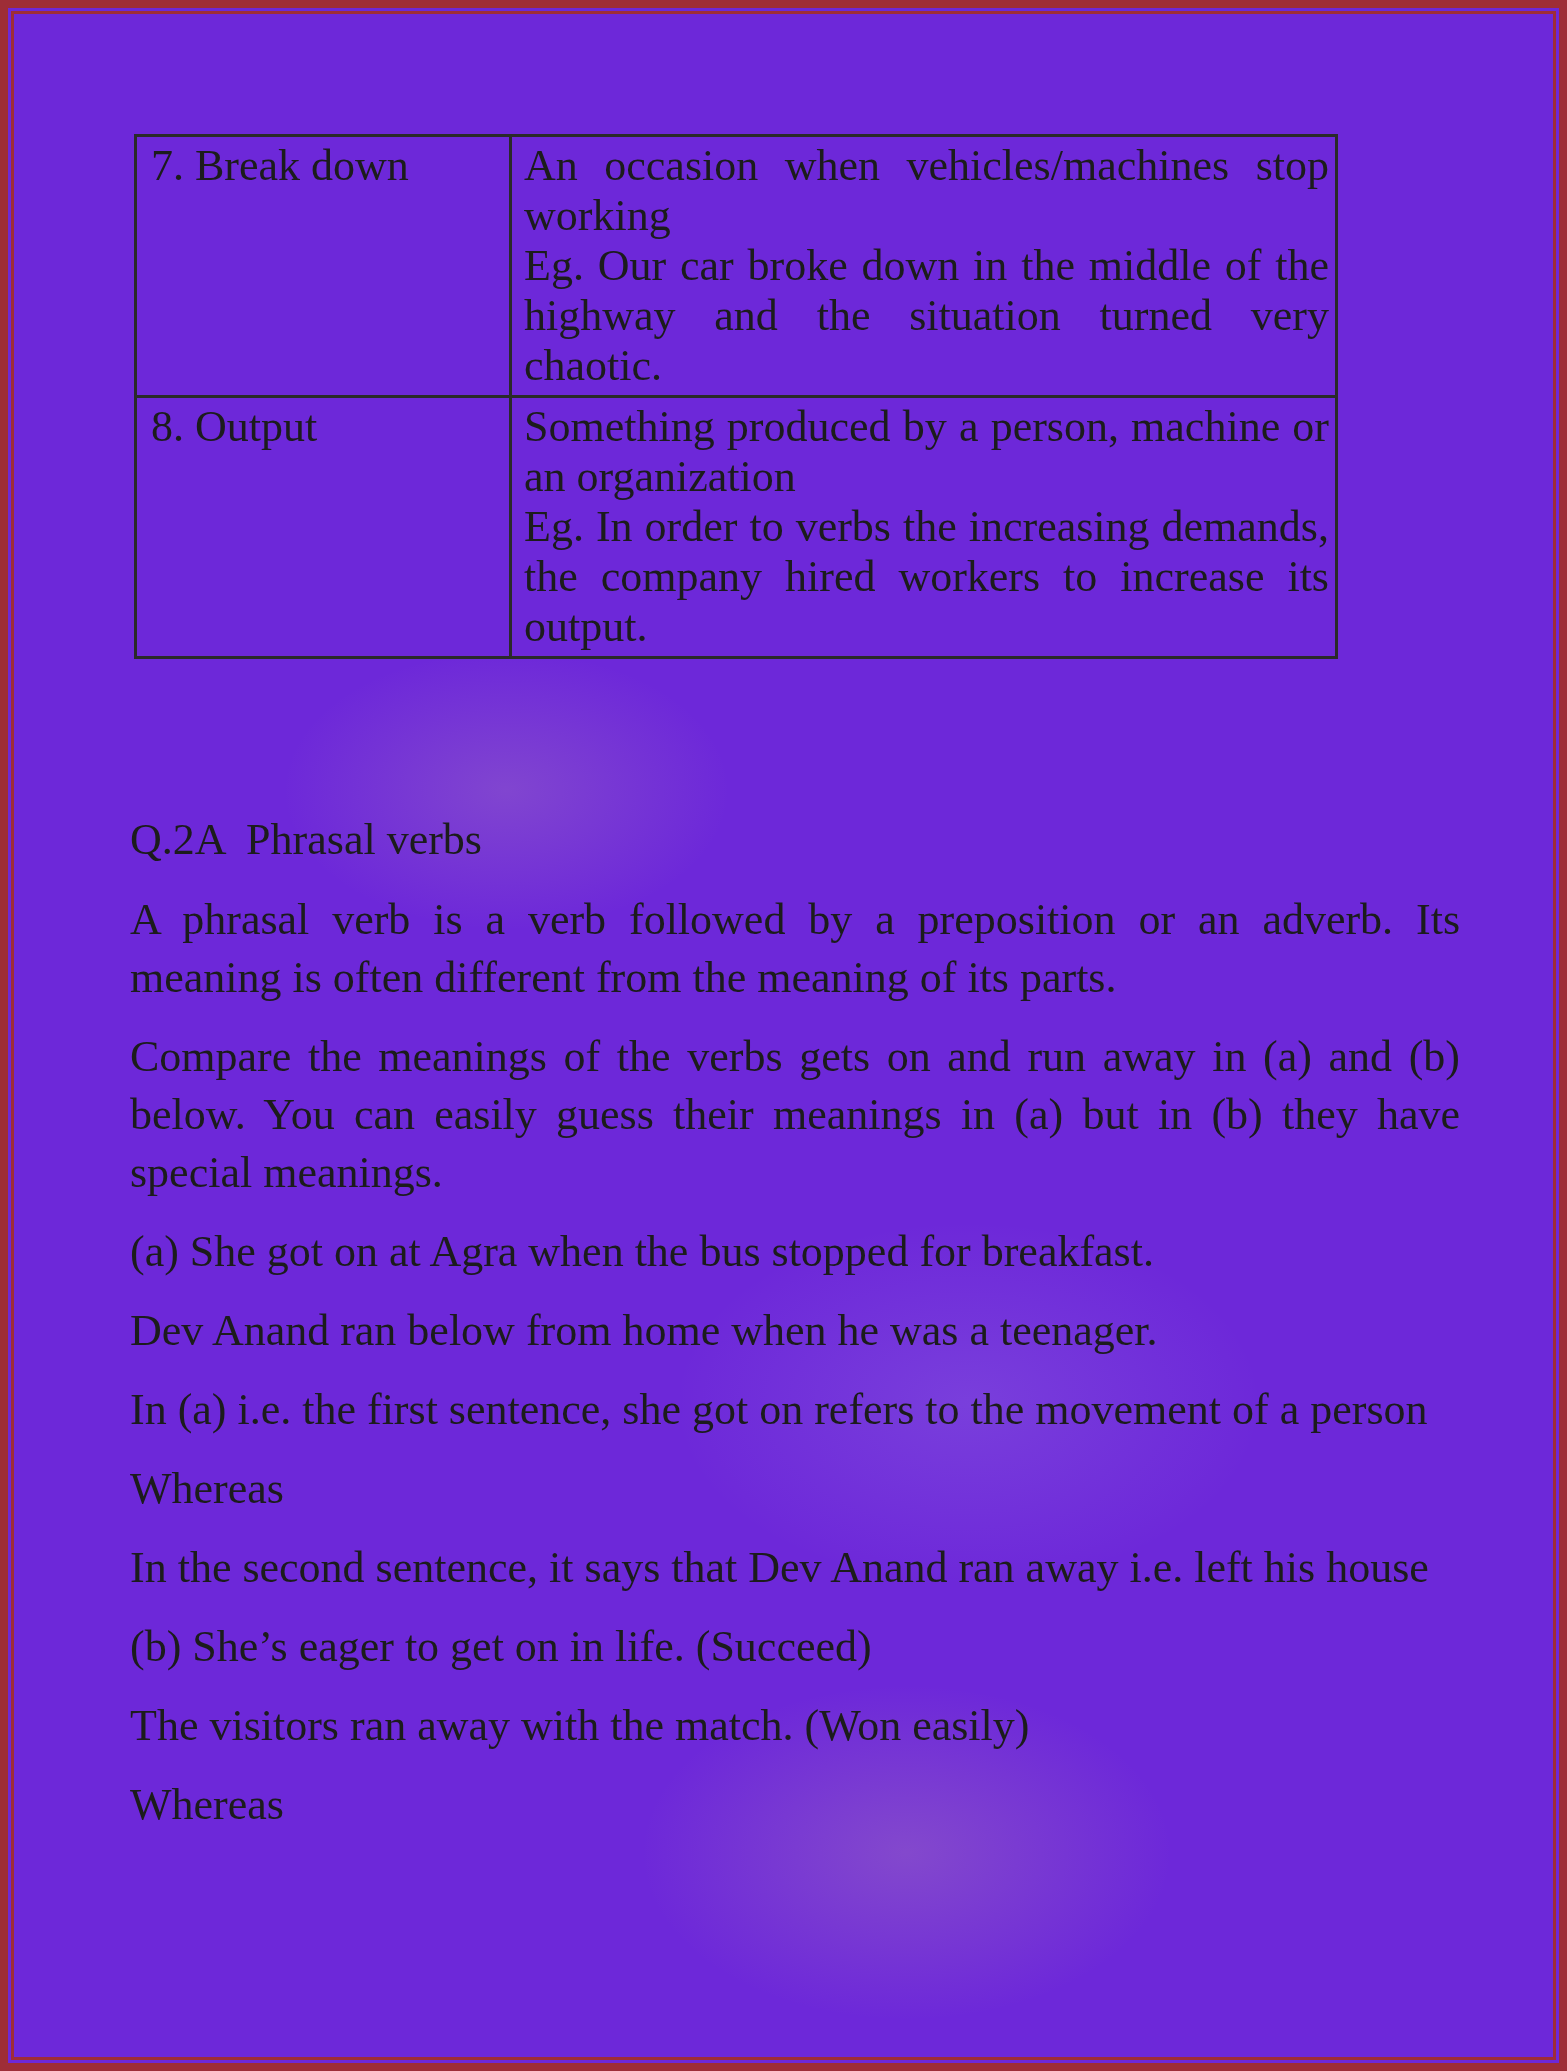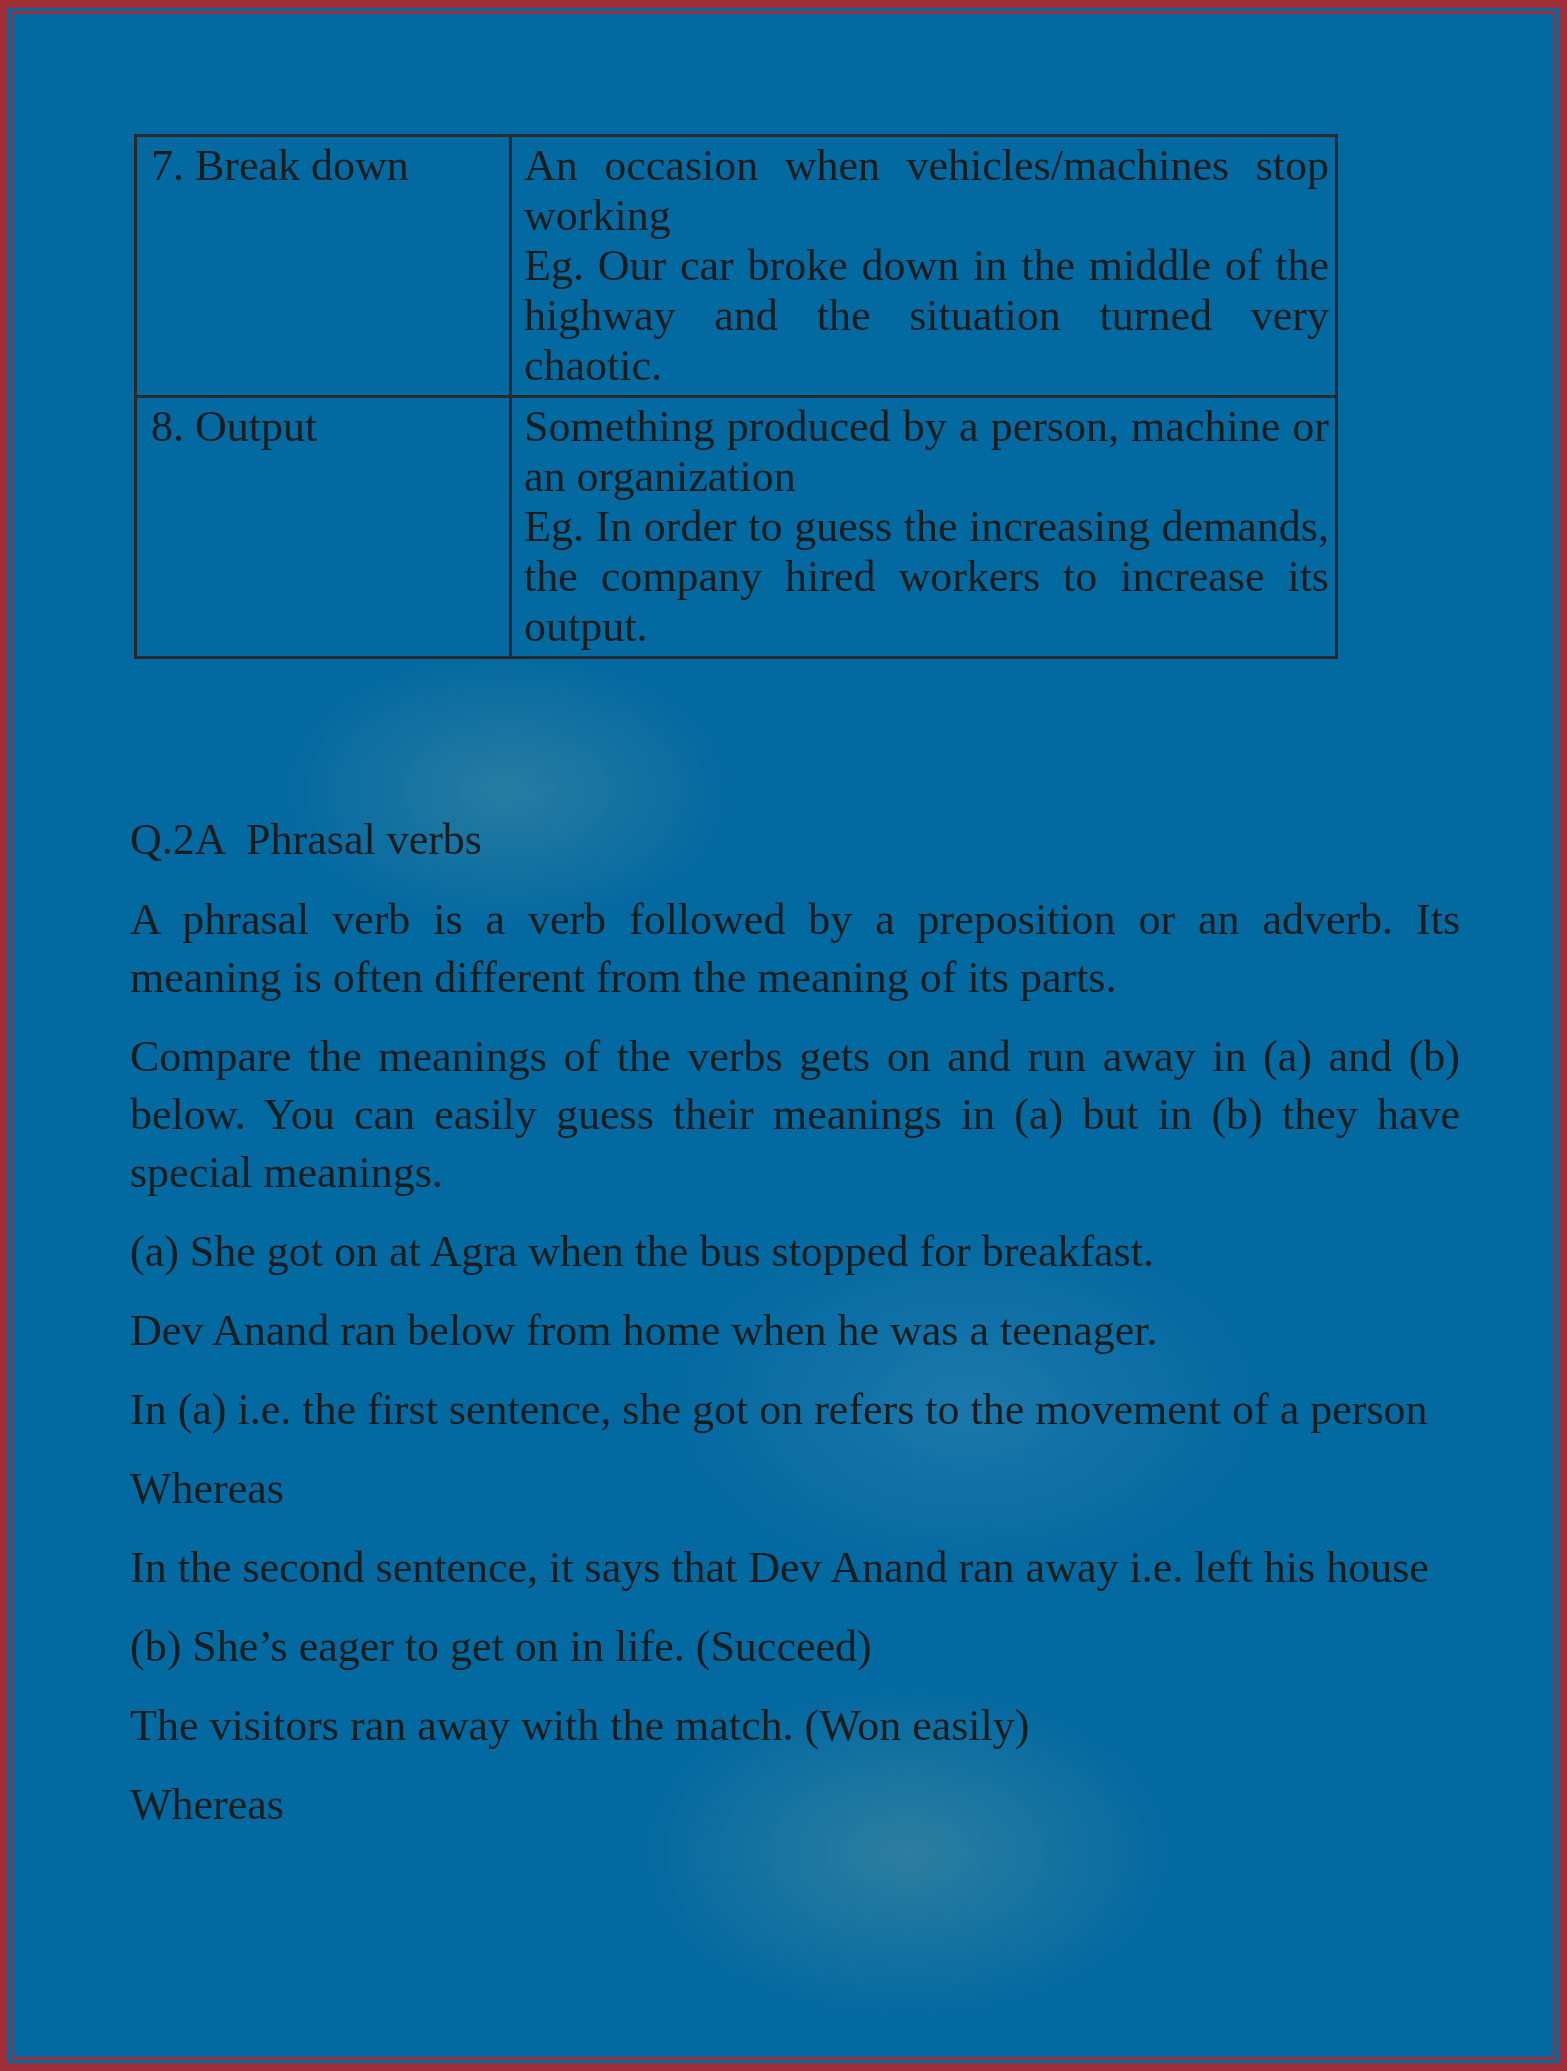--- a/index.html
+++ b/index.html
@@ -5,21 +5,21 @@
   html, body {
     margin: 0;
     padding: 0;
     background: #ffffff;
   }
   .sheet {
     position: relative;
     width: 1567px;
     height: 2071px;
     box-sizing: border-box;
-    background: #0369a1;
+    background: #6d28d9;
     border: 8px solid #9e2d37;
     padding: 3px;
     font-family: "Liberation Serif", "DejaVu Serif", serif;
     color: #1c1c1c;
     overflow: hidden;
   }
   .inner {
     box-sizing: border-box;
     width: 100%;
     height: 100%;
@@ -89,21 +89,21 @@
           <td class="term-col">7. Break down</td>
           <td class="def-col">
             <div>An occasion when vehicles/machines stop working</div>
             <div>Eg. Our car broke down in the middle of the highway and the situation turned very chaotic.</div>
           </td>
         </tr>
         <tr>
           <td class="term-col">8. Output</td>
           <td class="def-col">
             <div>Something produced by a person, machine or an organization</div>
-            <div>Eg. In order to guess the increasing demands, the company hired workers to increase its output.</div>
+            <div>Eg. In order to verbs the increasing demands, the company hired workers to increase its output.</div>
           </td>
         </tr>
       </tbody>
     </table>
 
     <div class="textblock">
       <h2>Q.2A  Phrasal verbs</h2>
 
       <p class="just">A phrasal verb is a verb followed by a preposition or an adverb. Its meaning is often different from the meaning of its parts.</p>
       <p class="just">Compare the meanings of the verbs gets on and run away in (a) and (b) below. You can easily guess their meanings in (a) but in (b) they have special meanings.</p>

